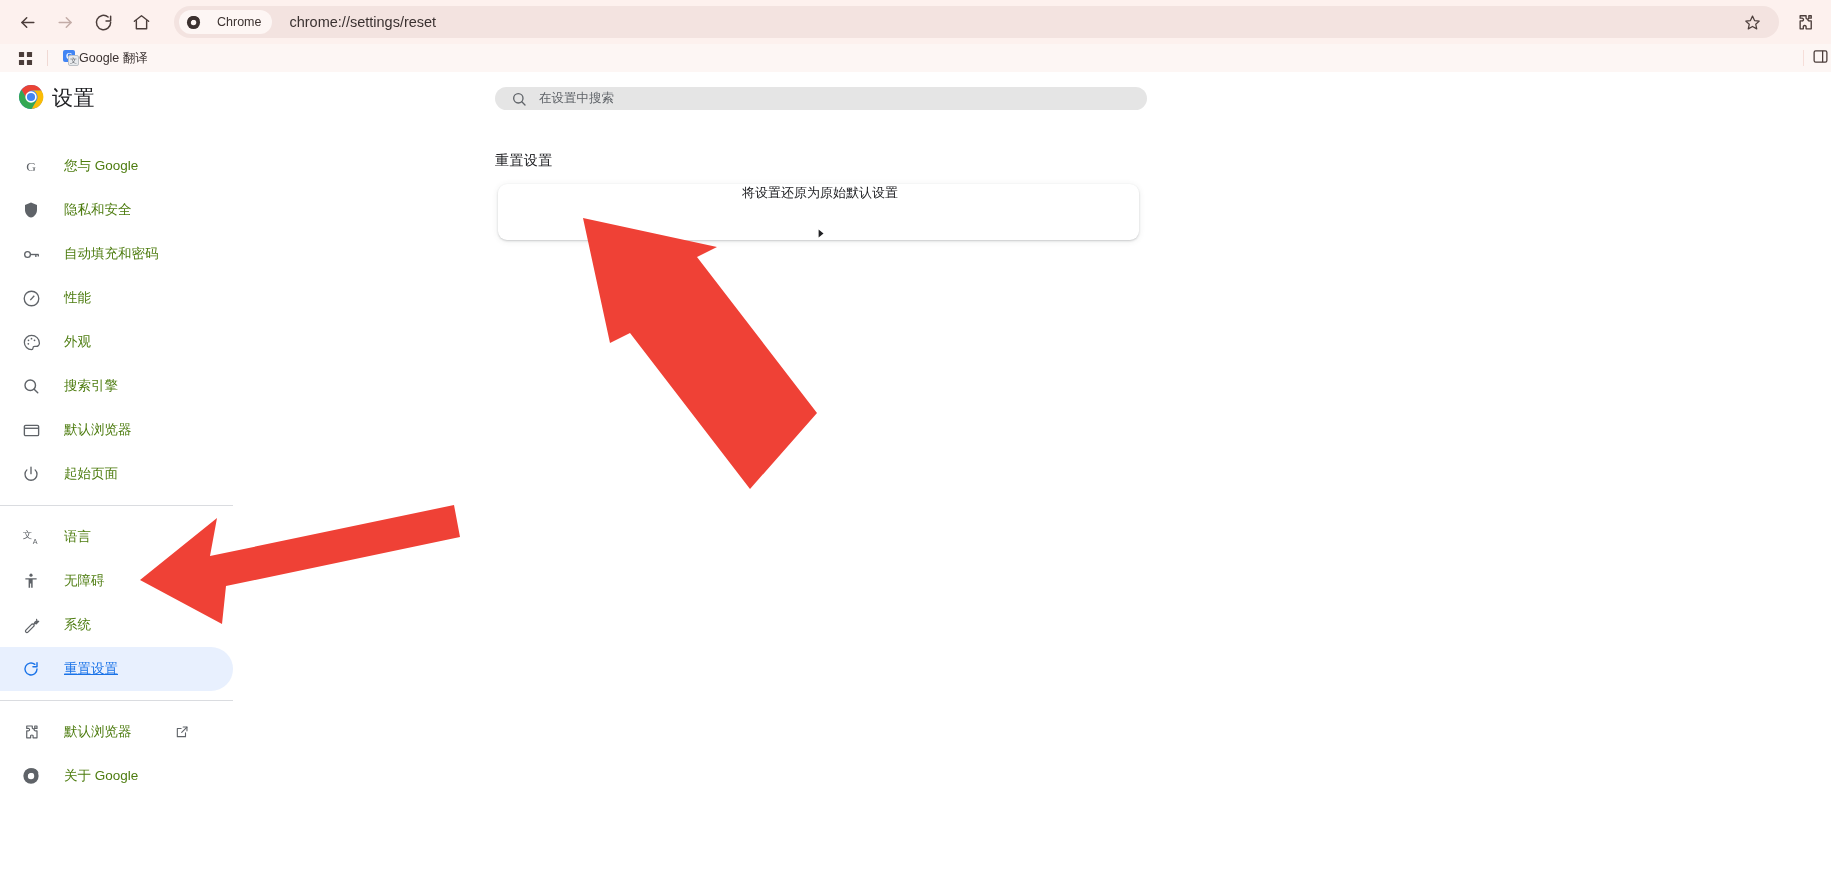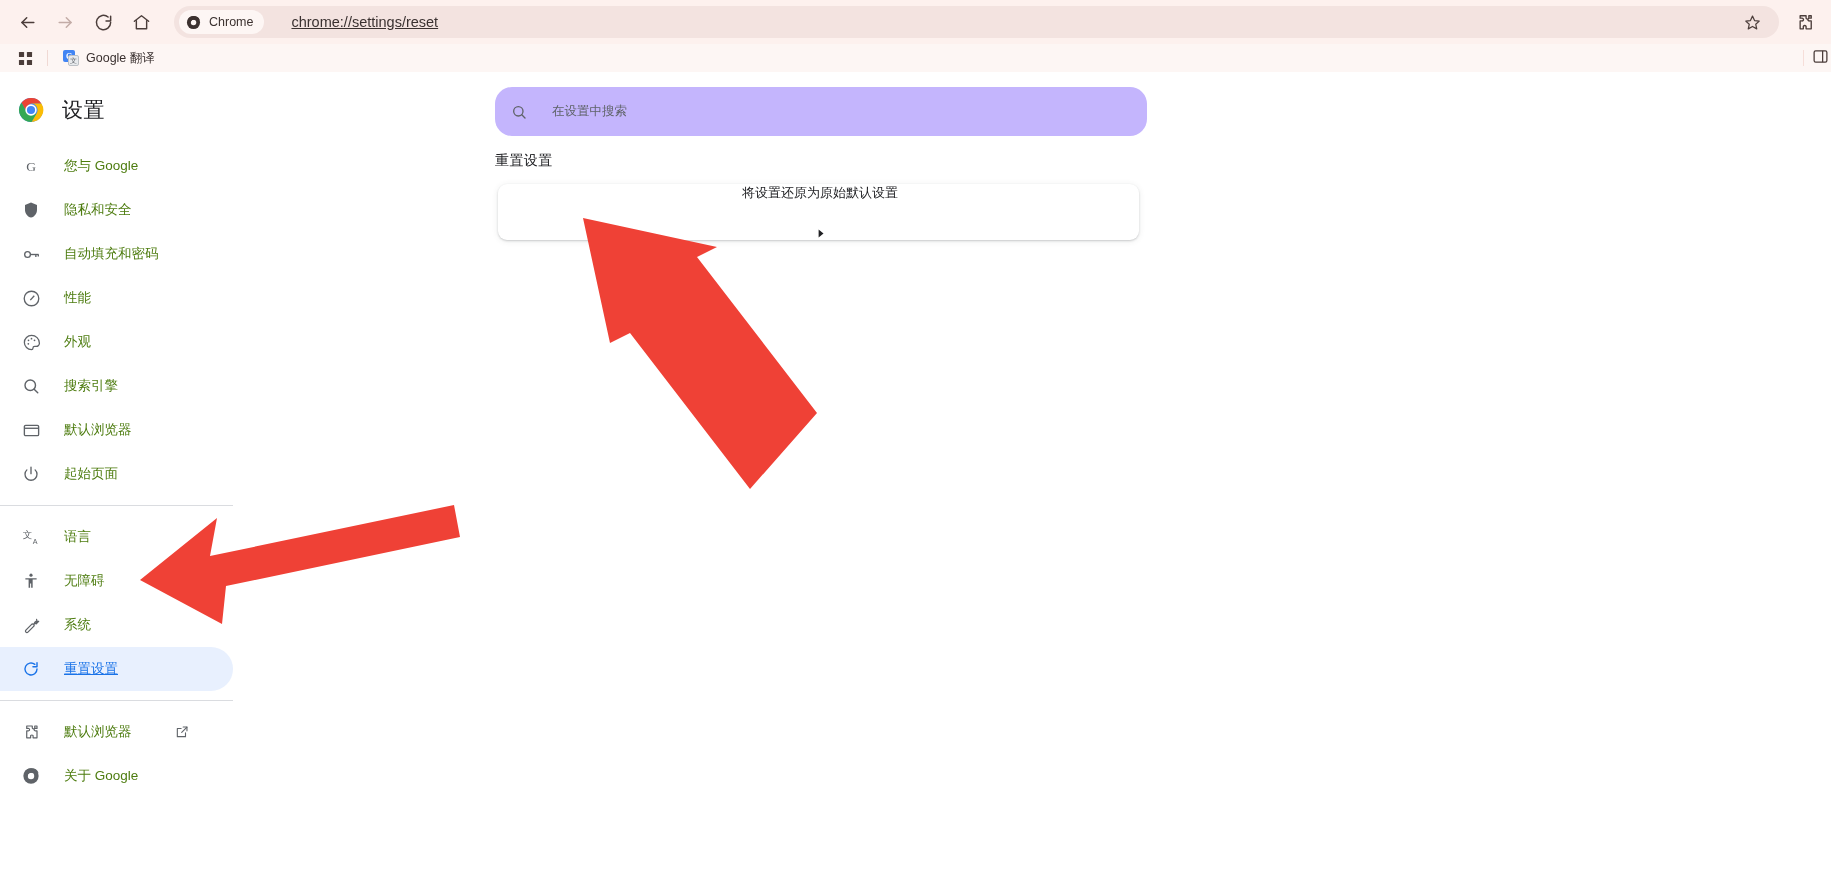--- a/index.html
+++ b/index.html
@@ -47,39 +47,38 @@
     padding-right: 14px;
     min-width: 0;
   }
 
   .omnibox-chip {
     height: 24px;
     background: #fdf6f4;
     border-radius: 12px;
     display: flex;
     align-items: center;
-    gap: 8px;
+    gap: 16px;
     padding: 0 11px 0 7px;
     flex: 0 0 auto;
   }
   .omnibox-chip-label {
     font-size: 12.5px;
     color: #3c3230;
     white-space: nowrap;
   }
 
   .omnibox-url {
     font-size: 14.5px;
     color: #3a3130;
-    margin-left: 27px;
+    margin-left: 17px;
     white-space: nowrap;
     overflow: hidden;
     text-overflow: ellipsis;
     flex: 1 1 auto;
-    text-decoration: underline;
   }
 
   .star-btn {
     width: 26px; height: 26px;
     display: flex; align-items: center; justify-content: center;
     flex: 0 0 auto;
   }
 
   .toolbar-right {
     display: flex;
@@ -105,21 +104,20 @@
   }
   .bm-divider {
     width: 1px; height: 16px;
     background: #f0d9d4;
     margin: 0 9px;
     flex: 0 0 auto;
   }
   .bm-item {
     display: flex;
     align-items: center;
-    gap: 7px;
     height: 22px;
     padding: 0 6px;
     border-radius: 4px;
     flex: 0 0 auto;
   }
   .bm-label {
     font-size: 12.5px;
     color: #3a3130;
     white-space: nowrap;
   }
@@ -173,22 +171,21 @@
   .sidebar {
     width: 273px;
     flex: 0 0 273px;
     background: #ffffff;
     padding-top: 0;
     position: relative;
   }
 
   .settings-brand {
     display: flex;
-    align-items: center;
-    gap: 18px;
+    gap: 8px;
     height: 64px;
     padding-left: 18px;
     padding-top: 12px;
   }
   .chrome-logo {
     width: 26px; height: 26px;
     flex: 0 0 auto;
   }
   .settings-title {
     font-size: 21px;
@@ -250,27 +247,27 @@
     overflow: hidden;
   }
 
   .search-wrap {
     position: absolute;
     left: 222px;
     top: 15px;
     width: 652px;
   }
   .search-box {
-    height: 49px;
-    background: #c4b5fd;
+    height: 23px;
+    background: #e5e5e5;
     border-radius: 17px;
     display: flex;
     align-items: center;
     padding-left: 16px;
-    gap: 25px;
+    gap: 12px;
   }
   .search-placeholder {
     font-size: 12.5px;
     color: #5f6368;
   }
 
   .section-title {
     position: absolute;
     left: 222px;
     top: 80px;

